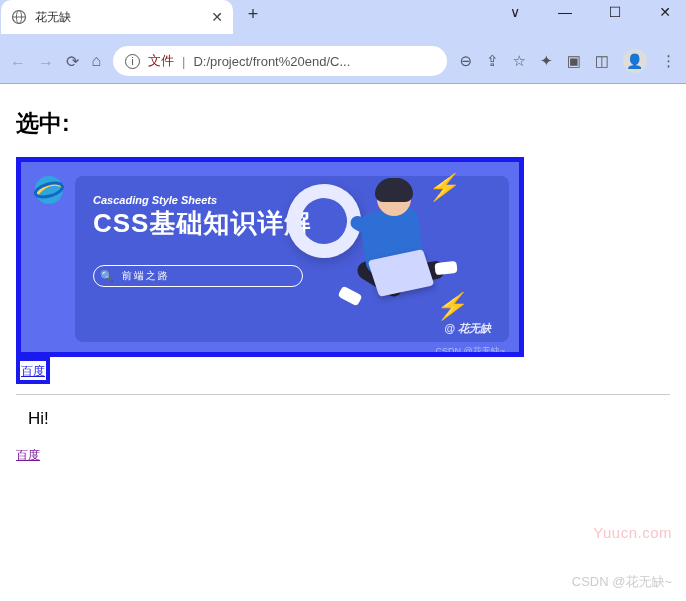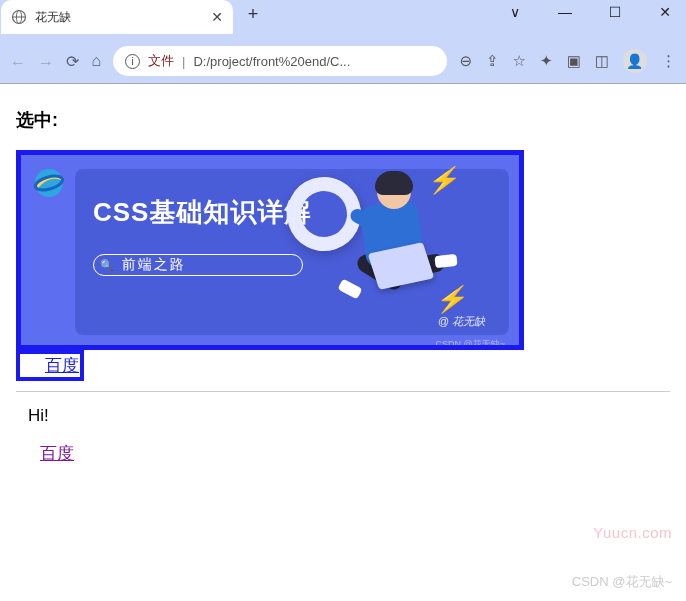--- a/index.html
+++ b/index.html
@@ -22,52 +22,52 @@
     .url-box { flex: 1; background: #fff; border-radius: 16px; height: 30px; display: flex; align-items: center; padding: 0 12px; gap: 8px; font-size: 13px; color: #444; overflow: hidden; }
     .url-box .info { width: 15px; height: 15px; border: 1.5px solid #555; border-radius: 50%; font-size: 10px; display: flex; align-items: center; justify-content: center; flex-shrink: 0; }
     .url-box .label { color: #7f1d1d; }
     .url-box .sep { color: #888; }
     .url-box .path { color: #555; white-space: nowrap; overflow: hidden; text-overflow: ellipsis; }
     .tool-icons { display: flex; gap: 14px; align-items: center; color: #555; font-size: 15px; }
     .avatar { width: 24px; height: 24px; border-radius: 50%; background: #ddd; display: flex; align-items: center; justify-content: center; font-size: 14px; }
     
     
     .page { padding: 14px 16px; }
-    h2 { font-size: 18px; font-weight: bold; margin: 10px 0 18px; }
+    h2 { font-size: 23px; font-weight: bold; margin: 10px 0 18px; }
     .selected-border { border: 5px solid #1a1af0; display: inline-block; }
     
     
     .banner { width: 498px; height: 190px; background: #5d6ff0; position: relative; overflow: hidden; }
     .banner-inner { position: absolute; left: 54px; top: 14px; right: 10px; bottom: 10px; background: #4a5dd8; border-radius: 8px; padding: 18px 18px 12px; }
     .banner .ie { position: absolute; left: 8px; top: 8px; width: 40px; height: 40px; }
     .banner .tag { font-size: 11px; font-style: italic; color: #fff; font-weight: bold; }
-    .banner .big { font-size: 26px; font-weight: 900; color: #fff; letter-spacing: 1px; margin-top: 8px; }
+    .banner .big { font-size: 26px; font-weight: 900; color: #fff; letter-spacing: 1px; }
     .banner .search { margin-top: 24px; width: 210px; height: 22px; border: 1.5px solid #fff; border-radius: 11px; display: flex; align-items: center; padding: 0 6px; gap: 8px; }
     .banner .search .mag { color: #fff; font-size: 11px; }
-    .banner .search .txt { color: #fff; font-size: 14px; letter-spacing: 2px; }
-    .banner .sig { position: absolute; right: 24px; bottom: 6px; color: #e4e7ff; font-size: 11px; font-style: italic; }
+    .banner .search .txt { color: #fff; font-size: 10px; letter-spacing: 2px; }
+    .banner .sig { position: absolute; right: 18px; bottom: 6px; color: #e4e7ff; font-size: 11px; font-style: italic; font-weight: bold; }
     .banner .sig2 { position: absolute; right: 14px; bottom: -6px; color: rgba(255,255,255,0.5); font-size: 9px; }
     .banner .ring { position: absolute; right: 158px; top: 22px; width: 74px; height: 74px; border: 14px solid #e8eaff; border-radius: 50%; transform: rotate(-18deg); box-shadow: 0 4px 12px rgba(0,0,0,0.2); }
     .banner .bolt { position: absolute; color: #ffcf30; font-size: 26px; transform: skewX(-10deg); }
     .banner .b1 { right: 58px; top: 10px; }
     .banner .b2 { right: 50px; bottom: 30px; }
     .banner .person { position: absolute; right: 64px; top: 20px; width: 120px; height: 150px; }
     .person .head { position: absolute; left: 42px; top: 0; width: 34px; height: 34px; background: #f2c7a5; border-radius: 50%; }
     .person .hair { position: absolute; left: 40px; top: -4px; width: 38px; height: 24px; background: #2a2a3a; border-radius: 16px 16px 8px 8px; }
     .person .body { position: absolute; left: 28px; top: 28px; width: 58px; height: 62px; background: #2e6fd6; border-radius: 12px; transform: rotate(-8deg); }
     .person .arm { position: absolute; left: 14px; top: 40px; width: 40px; height: 14px; background: #2e6fd6; border-radius: 8px; transform: rotate(28deg); }
     .person .laptop { position: absolute; left: 38px; top: 72px; width: 56px; height: 38px; background: #cfd6ff; border-radius: 4px; transform: rotate(-18deg) skewY(6deg); box-shadow: 0 3px 6px rgba(0,0,0,0.25); }
     .person .leg1 { position: absolute; left: 20px; top: 88px; width: 50px; height: 18px; background: #232336; border-radius: 10px; transform: rotate(32deg); }
     .person .leg2 { position: absolute; left: 58px; top: 82px; width: 52px; height: 18px; background: #232336; border-radius: 10px; transform: rotate(-10deg); }
     .person .shoe { position: absolute; width: 22px; height: 12px; background: #fff; border-radius: 4px; }
     .person .s1 { left: 4px; top: 108px; transform: rotate(28deg); }
     .person .s2 { left: 100px; top: 80px; transform: rotate(-6deg); }
     
     .link-boxed { display: inline-block; border: 4px solid #1a1af0; padding: 0 1px; }
-    a.link { color: #1b1be2; text-decoration: underline; font-size: 17px; padding-left: 24px; }
+    a.link { color: #1b1be2; text-decoration: underline; font-size: 12px; }
     a.visited { color: #7a1a9c; }
     hr { margin: 10px 0 14px; border: none; border-top: 1px solid #ccc; }
     .para { font-size: 17px; margin: 12px 12px 16px; }
     
     .wm1 { position: absolute; right: 14px; bottom: 60px; color: #f8c5cb; font-size: 15px; letter-spacing: 0.5px; }
     .wm2 { position: absolute; right: 14px; bottom: 10px; color: #ccc; font-size: 13px; }
   </style>
 </head>
 <body>
 
@@ -118,20 +118,21 @@
   <h2>选中:</h2>
 
   <div class="selected-border">
     <div class="banner">
       <svg class="ie" viewBox="0 0 40 40">
           <circle cx="20" cy="20" r="14" fill="#2fa6e0"></circle>
           <path d="M8 24 Q20 10 34 16" stroke="#ffd24a" stroke-width="3" fill="none"></path>
           <ellipse cx="20" cy="20" rx="14" ry="6" fill="none" stroke="#1466c2" stroke-width="3" transform="rotate(-16 20 20)"></ellipse>
         </svg>
       <div class="banner-inner">
+        <div class="tag">Cascading Style Sheets</div>
         <div class="big">CSS基础知识详解</div>
         <div class="search">
           <span class="mag">🔍</span>
           <span class="txt">前端之路</span>
         </div>
         <div class="sig">@ 花无缺</div>
       </div>
       <div class="ring"></div>
       <div class="bolt b1">⚡</div>
       <div class="bolt b2">⚡</div>

